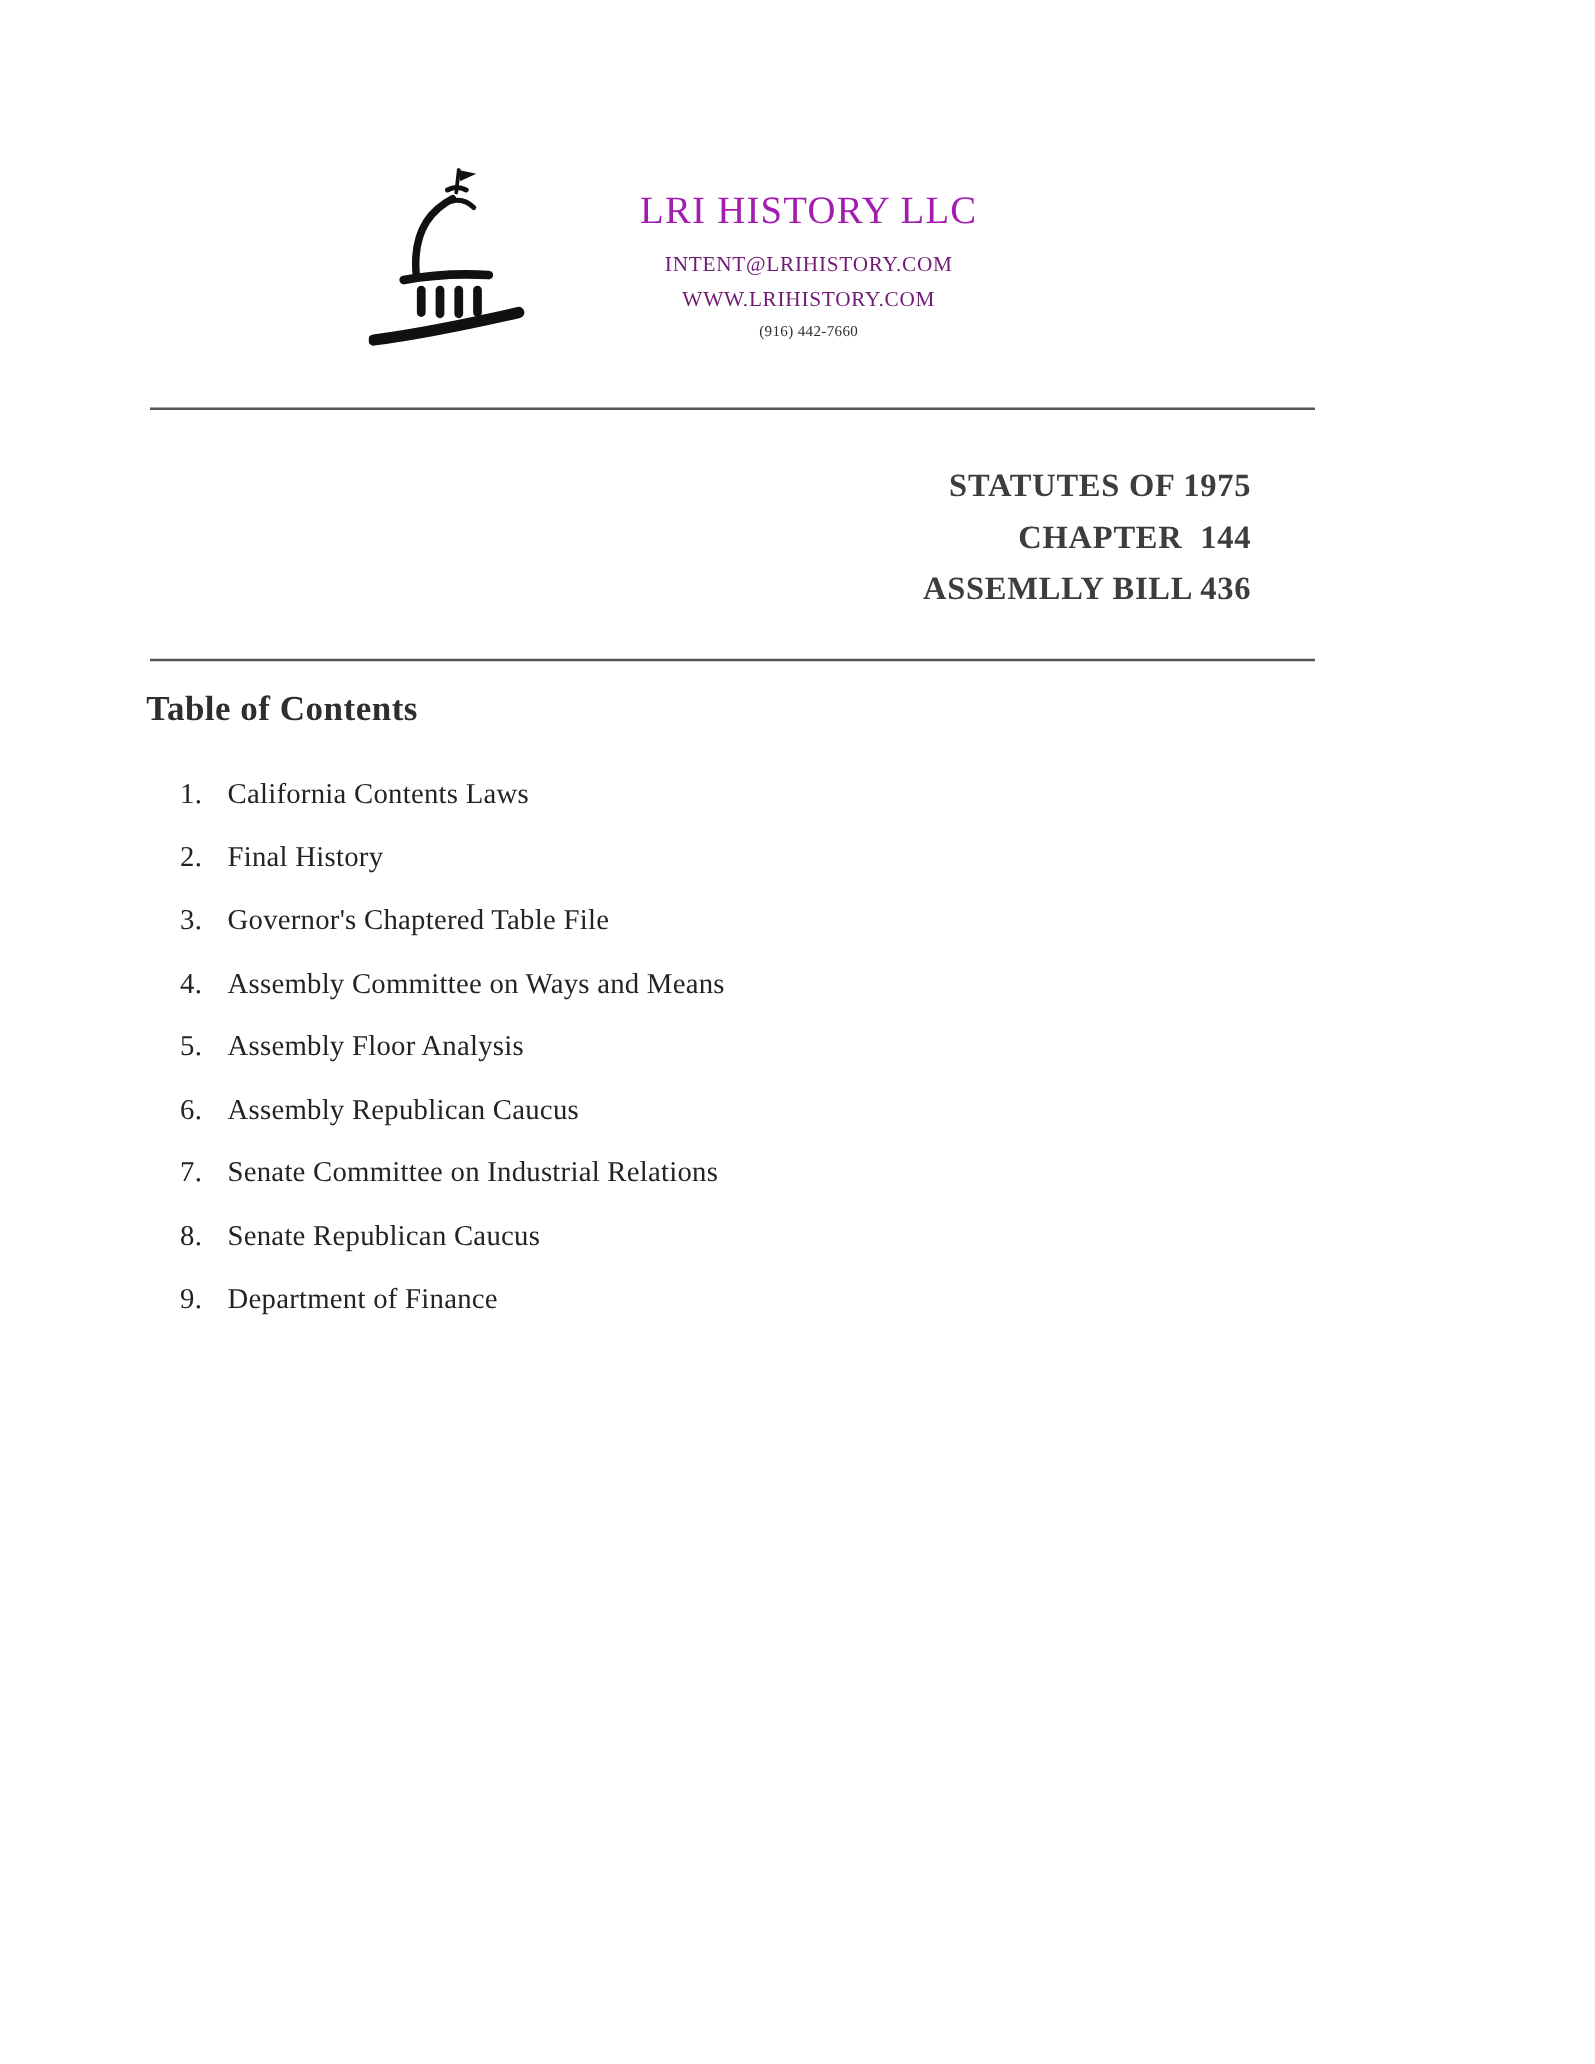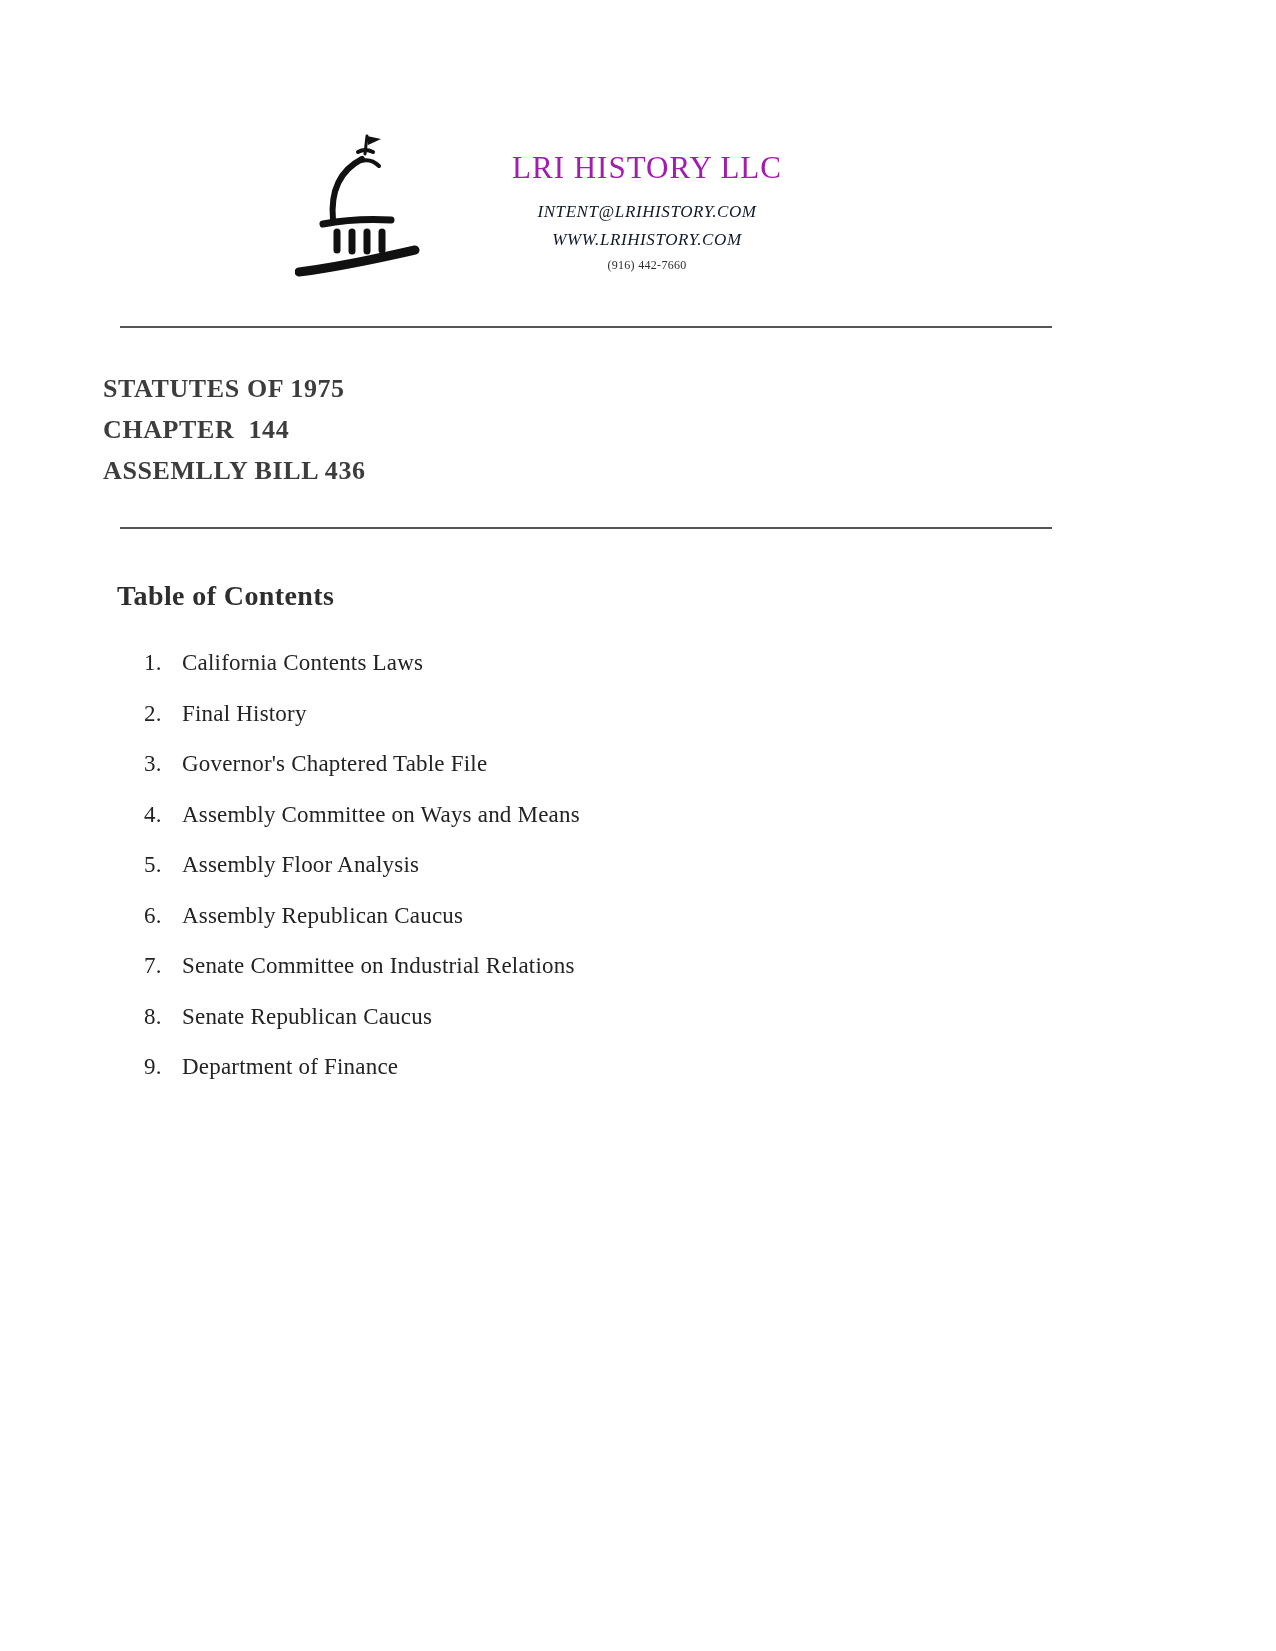--- a/index.html
+++ b/index.html
@@ -39,24 +39,23 @@
   .company-name {
     font-size: 31px;
     letter-spacing: 1px;
     color: #a21caf;
     margin-bottom: 16px;
     white-space: nowrap;
   }
   .contact-line {
     font-size: 17px;
     letter-spacing: 0.6px;
-    color: #0f172a;
+    color: #701a75;
     margin-bottom: 8px;
     white-space: nowrap;
-    font-style: italic;
   }
   .contact-phone {
     font-size: 12px;
     color: #2c2c2c;
     letter-spacing: 0.3px;
   }
 
   
   .rule {
     position: absolute;
@@ -65,38 +64,38 @@
     height: 0;
     border-top: 2px solid #555555;
   }
   .rule-1 { top: 326px; }
   .rule-2 { top: 527px; }
 
   
   .title-block {
     position: absolute;
     top: 368px;
-    left: 103px;
+    left: 129px;
     width: 932px;
-    text-align: left;
+    text-align: right;
     padding-right: 60px;
   }
   .title-line {
     font-weight: bold;
     font-size: 26px;
     color: #3d3d3d;
     letter-spacing: 0.6px;
     line-height: 41px;
     white-space: pre;
   }
 
   
   .toc {
     position: absolute;
-    top: 580px;
+    top: 552px;
     left: 117px;
     width: 900px;
   }
   .toc-heading {
     font-weight: bold;
     font-size: 28px;
     color: #2e2e2e;
     letter-spacing: 0.4px;
     margin-bottom: 38px;
   }

